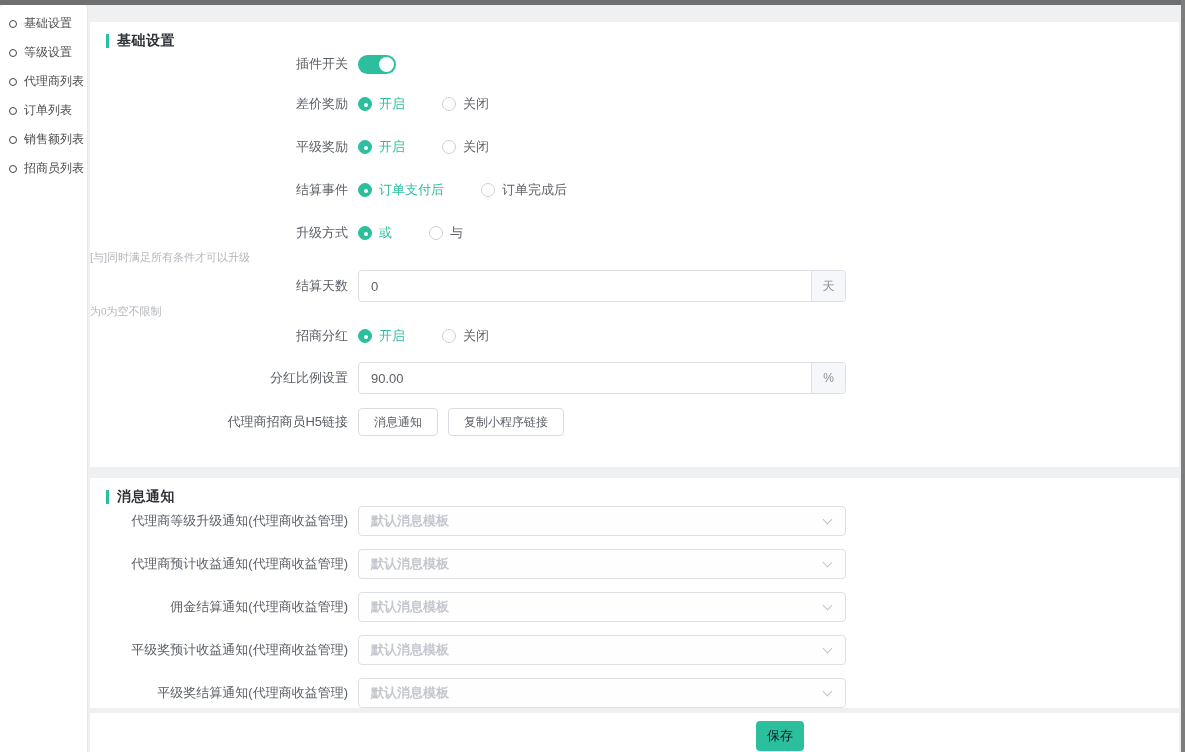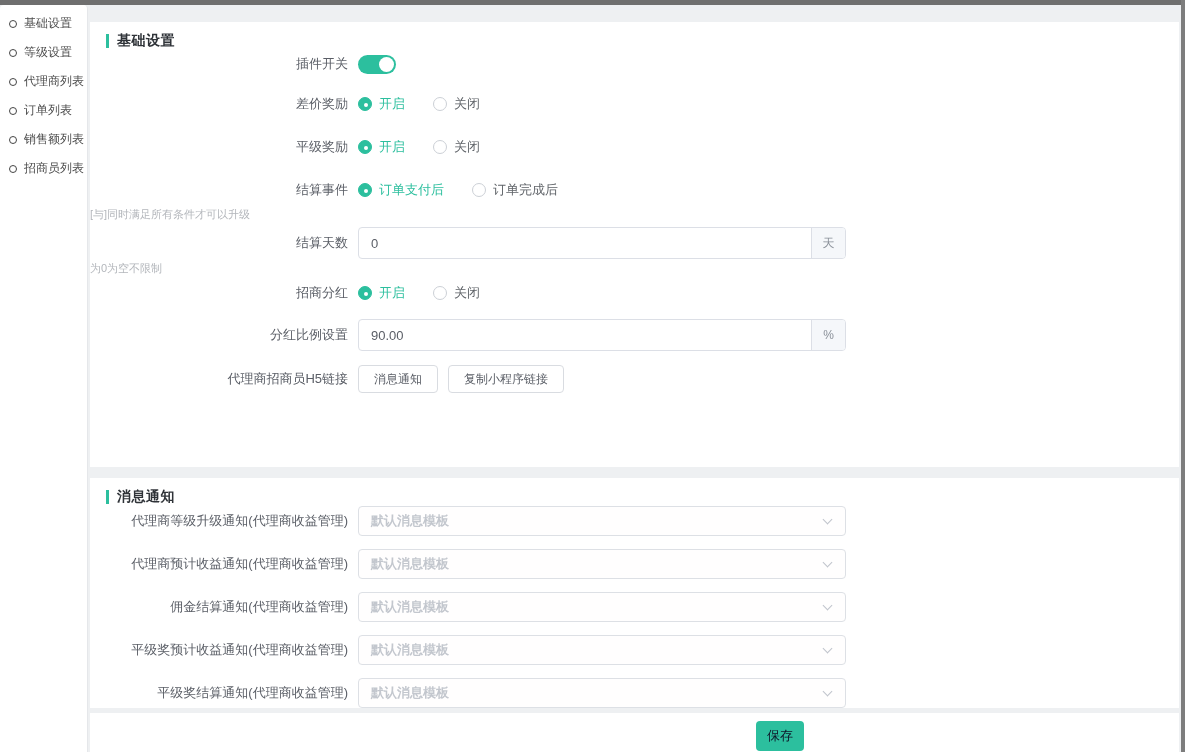--- a/index.html
+++ b/index.html
@@ -31,38 +31,38 @@
   .row { display:flex; align-items:center; height:28px; }
   .row-input { height:32px; }
   .lbl { width:258px; text-align:right; font-size:13px; color:#5a5e66; flex:none; padding-right:0; }
   .field { margin-left:10px; display:flex; align-items:center; }
 
   
   .toggle { width:38px; height:19px; border-radius:10px; background:var(--accent); position:relative; cursor:pointer; }
   .toggle .knob { position:absolute; right:2px; top:2px; width:15px; height:15px; border-radius:50%; background:#fff; }
 
   
-  .radio-group { gap:28px; }
+  .radio-group { gap:37px; }
   .radio { display:flex; align-items:center; cursor:pointer; }
   .rdot { width:14px; height:14px; border-radius:50%; background:#ffffff; border:1px solid #ccd0d6; position:relative; flex:none; }
   .rdot.on { background:var(--accent); border-color:var(--accent); }
   .rdot.on::after { content:""; position:absolute; left:5px; top:5px; width:4px; height:4px; border-radius:50%; background:#fff; }
   .rlabel { font-size:13px; color:#5f6368; margin-left:7px; }
   .rlabel.green { color:var(--accent); }
 
   
   .input-wrap { width:488px; height:32px; border:1px solid #dcdfe6; border-radius:4px; display:flex; overflow:hidden; background:#fff; }
   .input-wrap input { flex:1; border:none; outline:none; font-size:13px; color:#5a5e66; padding:0 12px;
                       font-family:"Liberation Sans","DejaVu Sans",sans-serif; background:transparent; }
   .suffix { width:34px; background:#f5f7fa; border-left:1px solid #dcdfe6; color:#8a9099; font-size:12px;
             display:flex; align-items:center; justify-content:center; flex:none; }
 
   .help { font-size:11px; color:#b3b6bb; line-height:16px; }
   .help-block { margin-top:2px; }
-  .help-single { height:18px; line-height:18px; }
+  .help-single { height:18px; line-height:18px;font-family:Liberation Serif, serif; }
 
   
   .btn-plain { height:28px; padding:0 15px; background:#fff; border:1px solid #d9dce1; border-radius:4px;
                font-size:12px; color:#5a5e66; display:flex; align-items:center; cursor:pointer;
                font-family:"Liberation Sans","DejaVu Sans",sans-serif; }
   .btn-gap { margin-left:10px; }
 
   
   .select-row { height:30px; }
   .select-box { width:488px; height:30px; border:1px solid #dde0e5; border-radius:4px; background:#fffefe;
@@ -163,20 +163,33 @@
           <span class="rdot on"></span>
           <span class="rlabel green">订单支付后</span>
         </span>
         <span class="radio">
           <span class="rdot"></span>
           <span class="rlabel">订单完成后</span>
         </span>
       </div>
     </div>
 
+    <div class="row mt15">
+      <div class="lbl">升级方式</div>
+      <div class="field radio-group">
+        <span class="radio">
+          <span class="rdot on"></span>
+          <span class="rlabel green">或</span>
+        </span>
+        <span class="radio">
+          <span class="rdot"></span>
+          <span class="rlabel">与</span>
+        </span>
+      </div>
+    </div>
     <div class="help-block">
       <div class="help">[与]同时满足所有条件才可以升级</div>
     </div>
 
     <div class="row row-input mt5">
       <div class="lbl">结算天数</div>
       <div class="field">
         <div class="input-wrap">
           <input type="text" value="0" style="">
           <span class="suffix">天</span>

